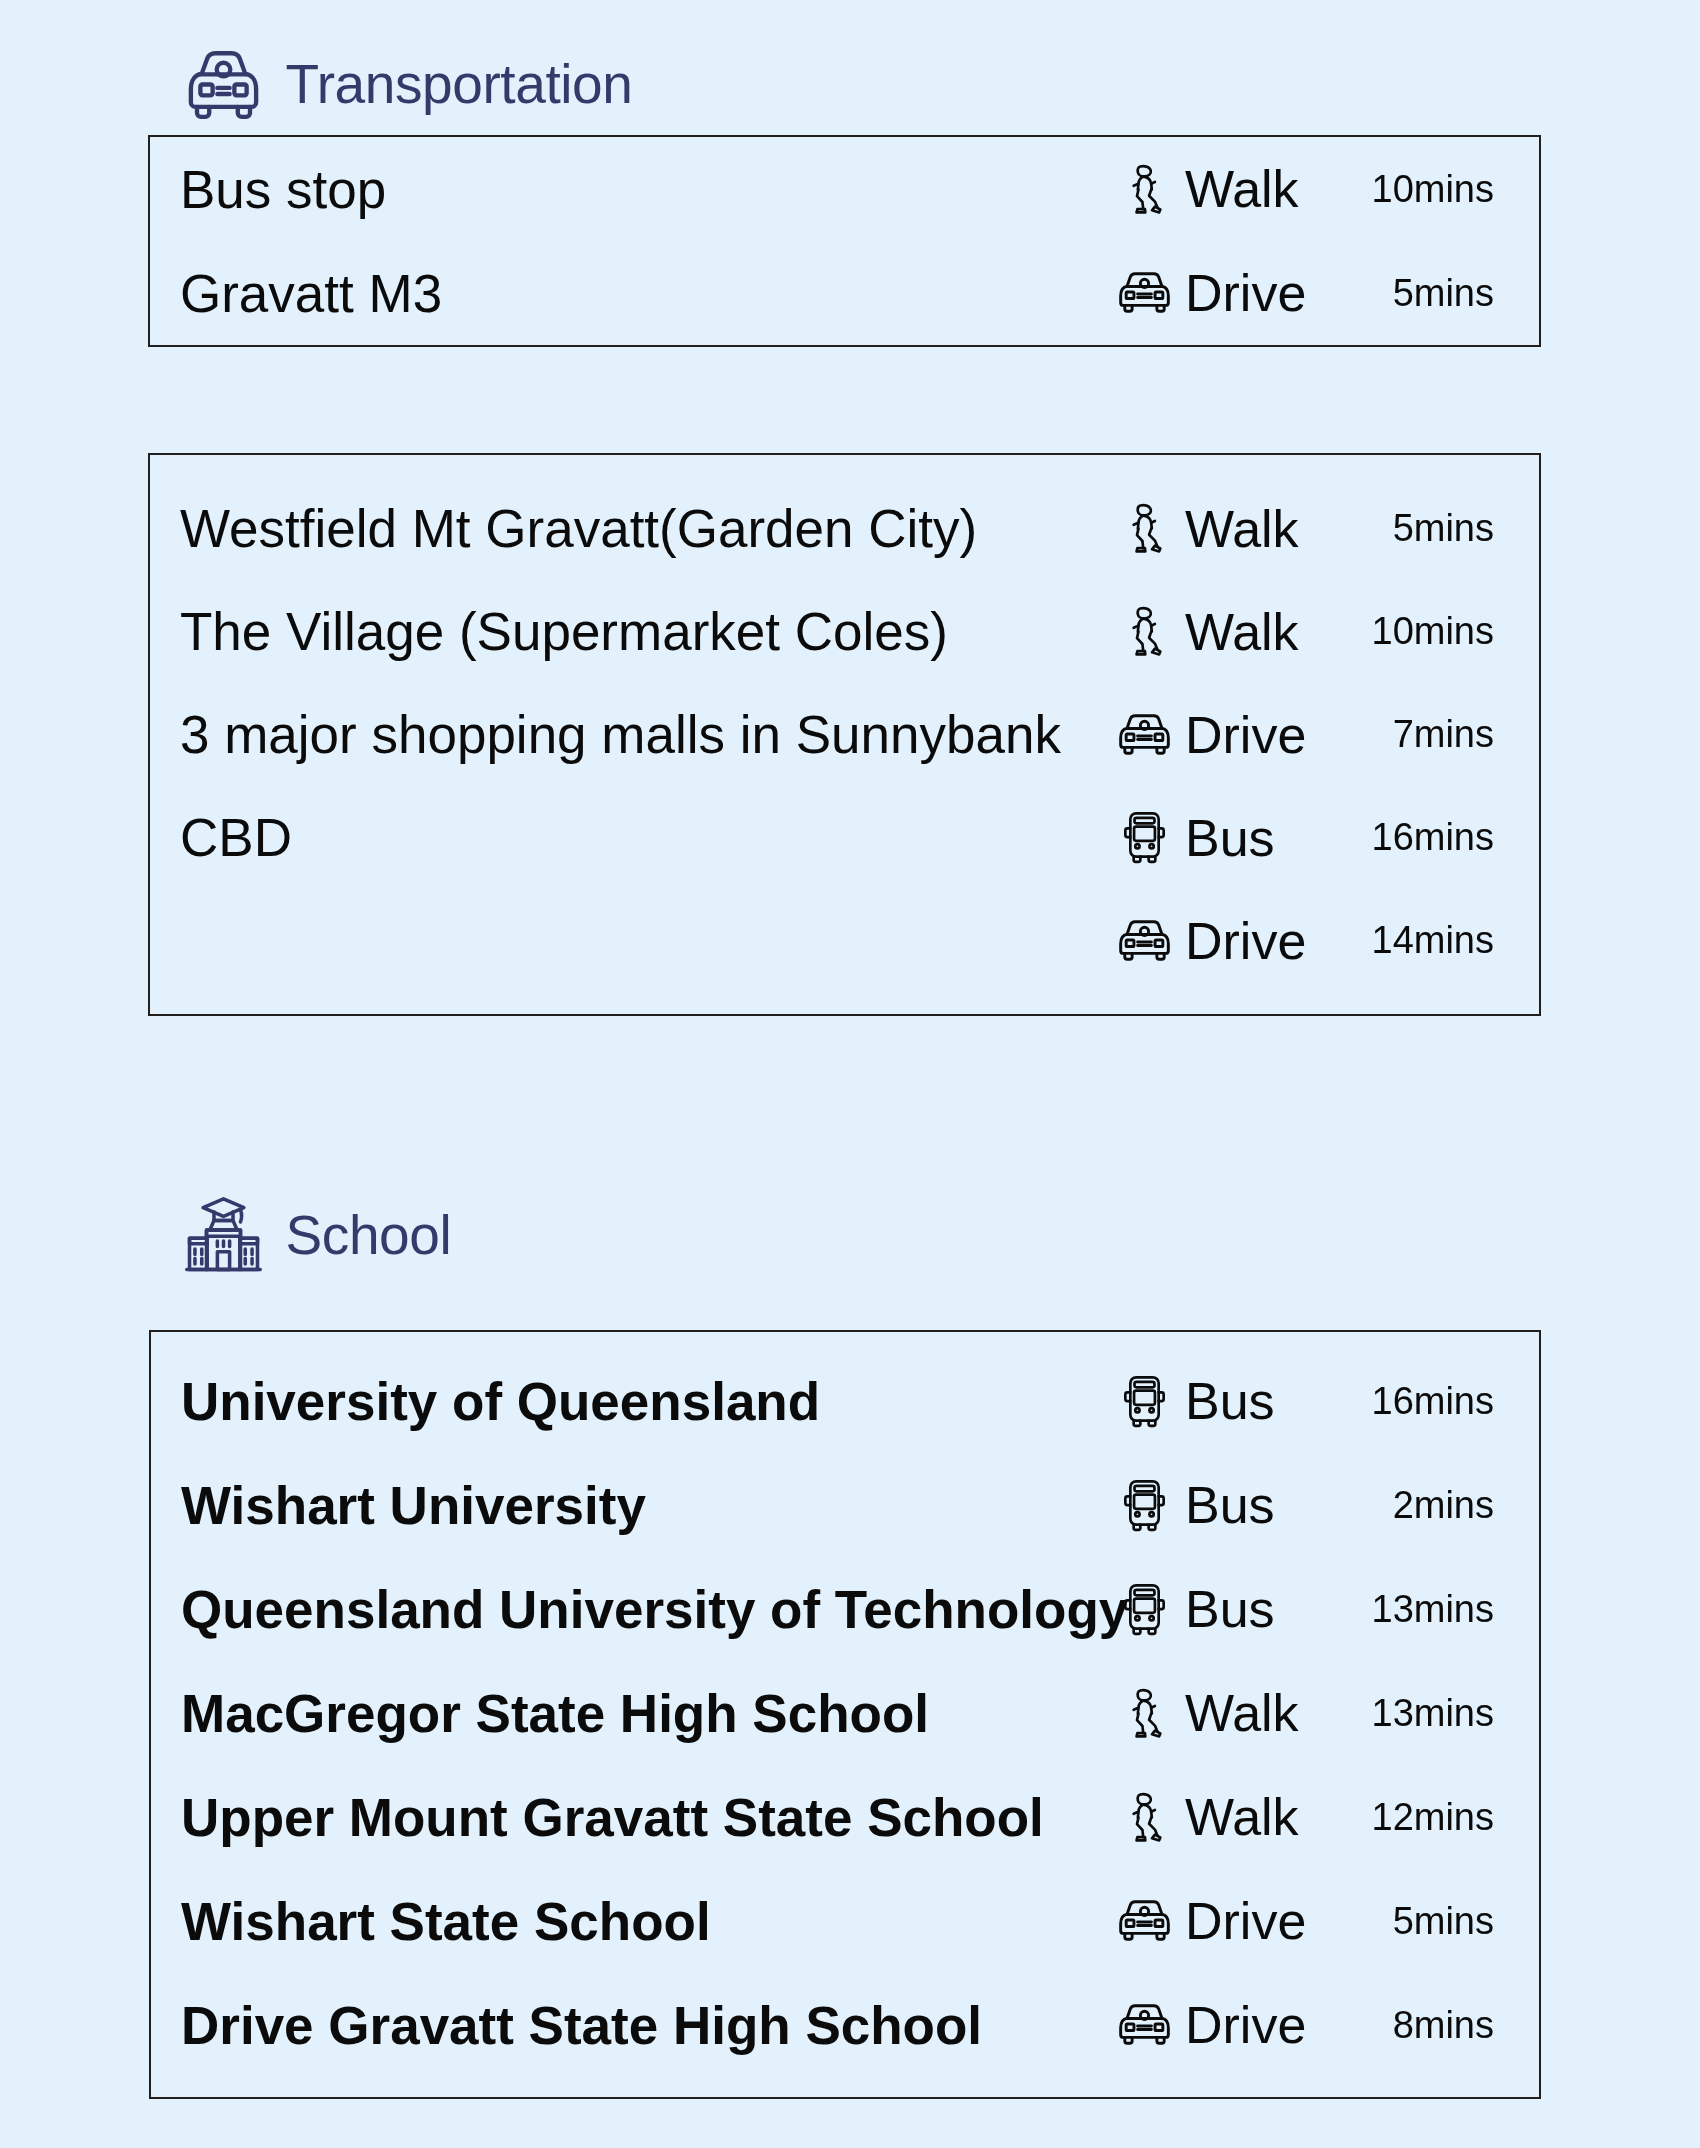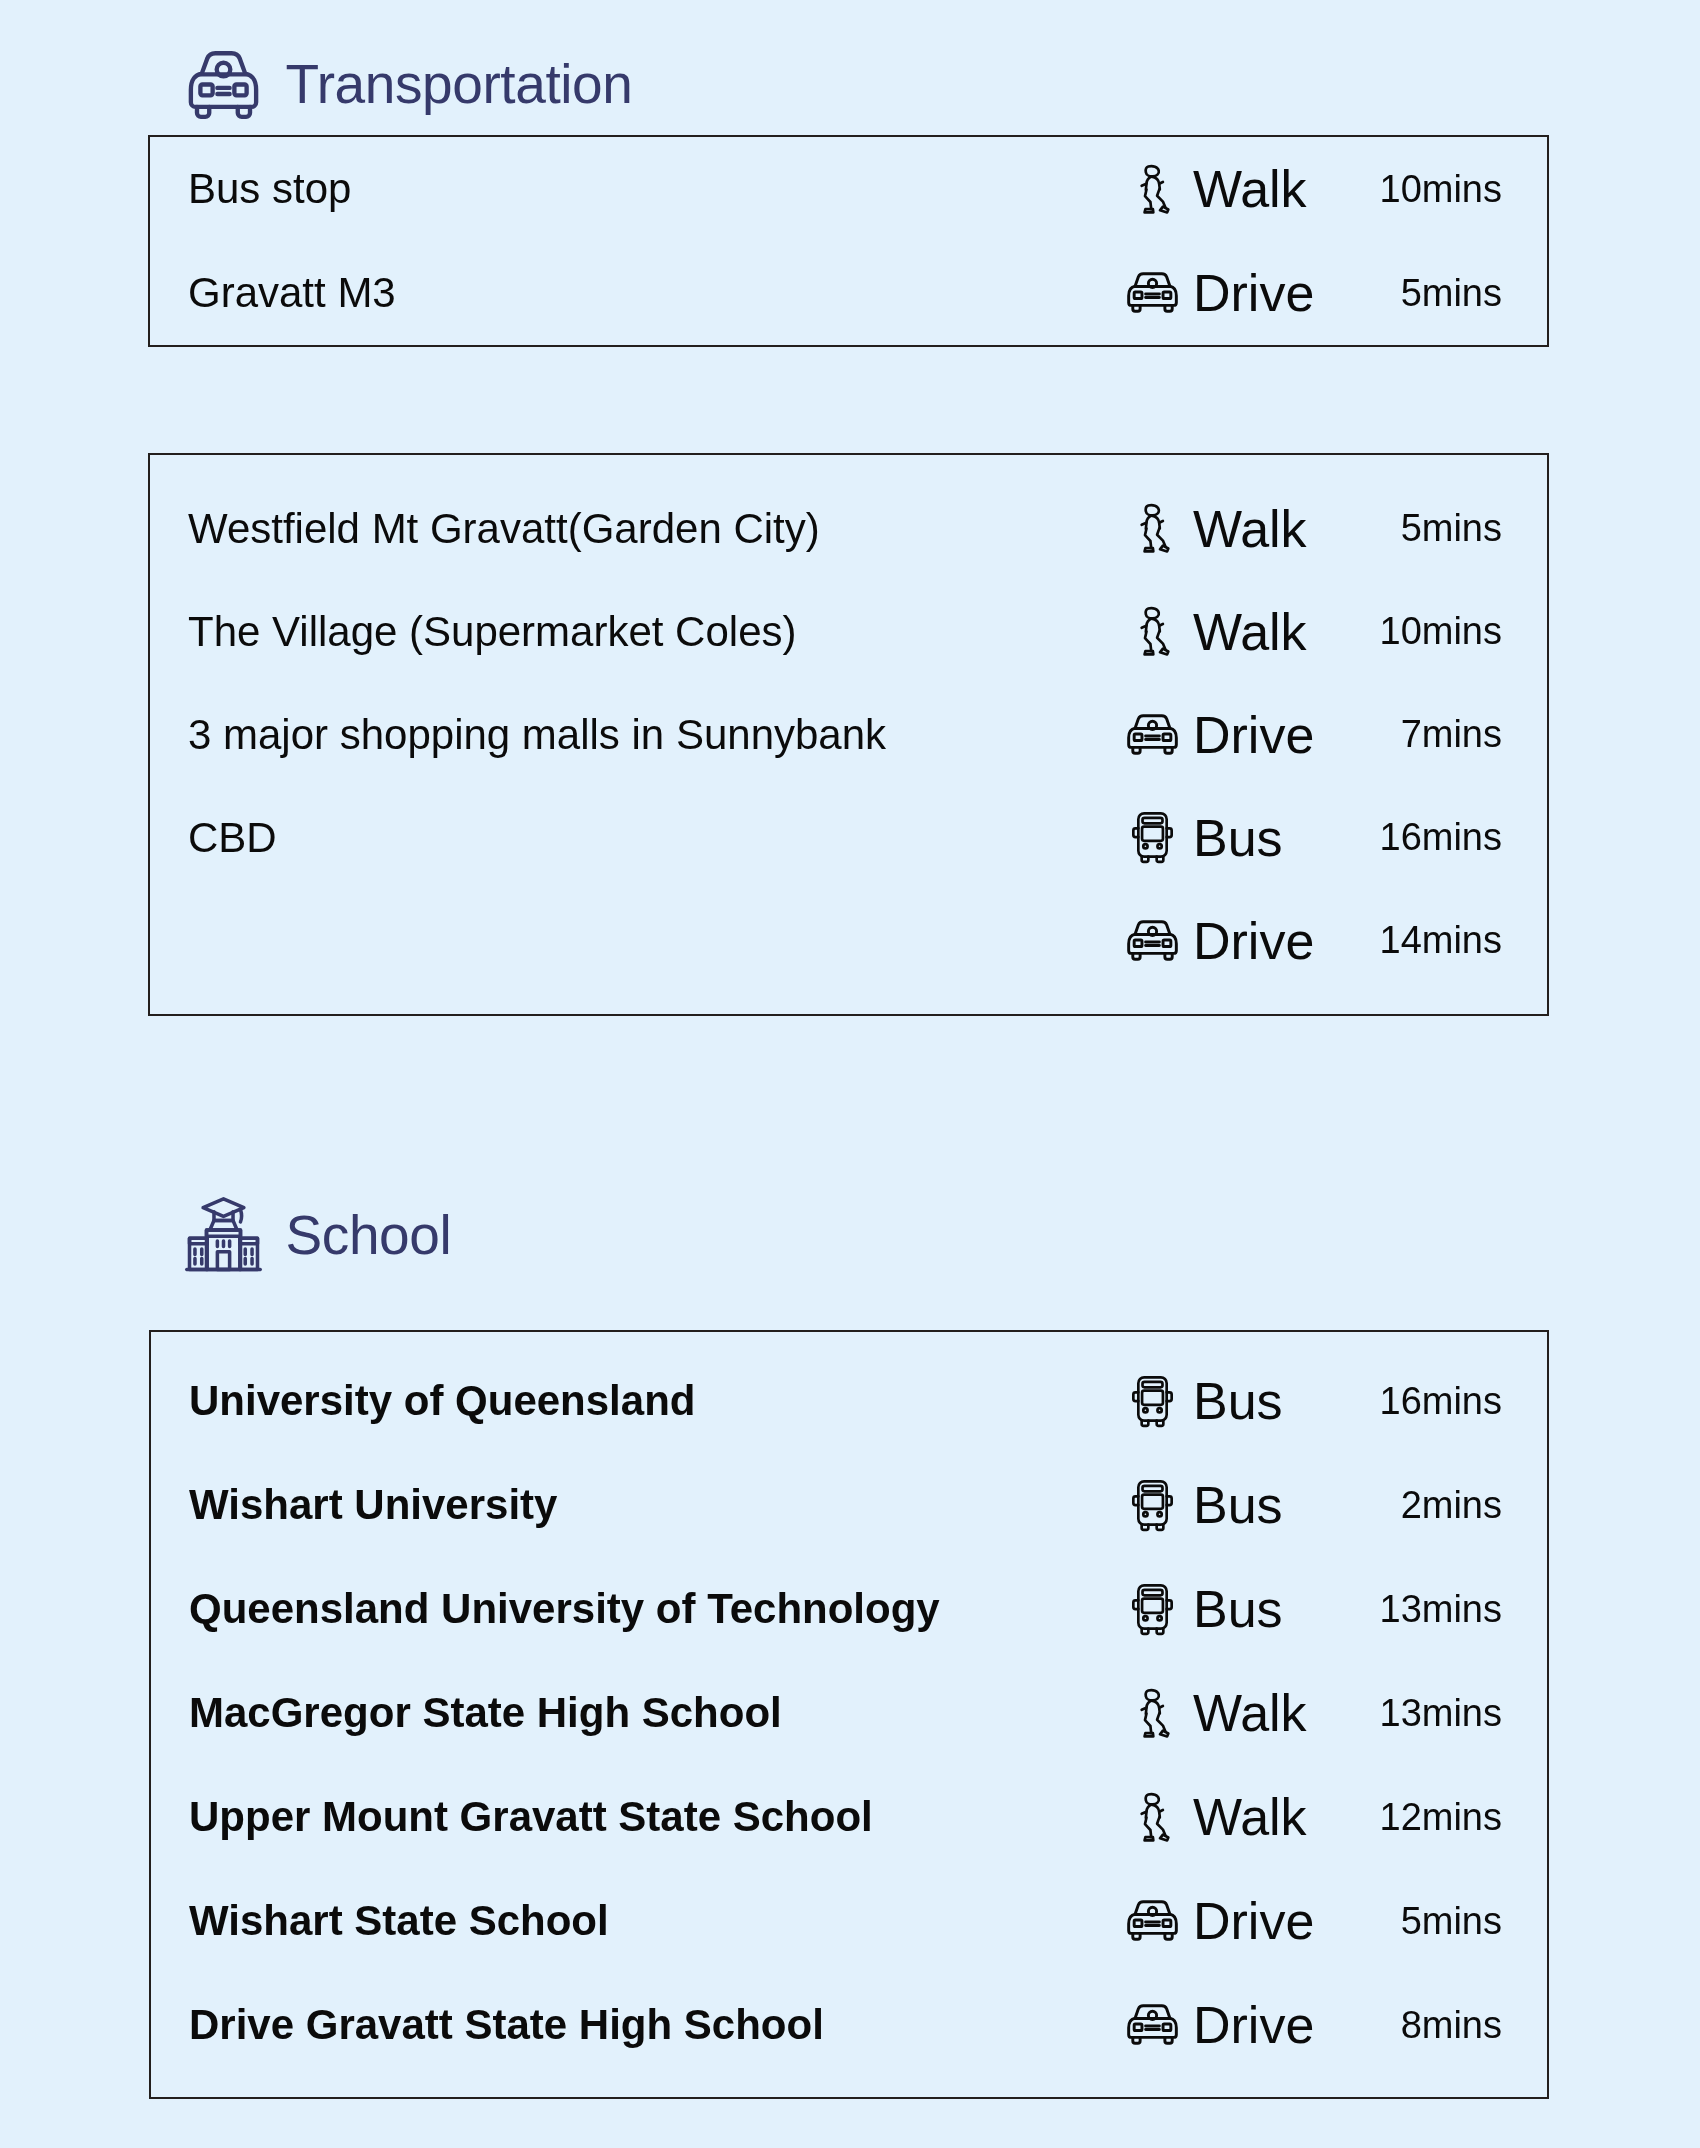--- a/index.html
+++ b/index.html
@@ -18,21 +18,21 @@
     position: relative;
     width: 1701px;
     height: 2148px;
     box-sizing: border-box;
   }
 
   
   .section {
     position: absolute;
     left: 0;
-    right: 8px;
+    right: 16px;
   }
   .sec-head {
     display: flex;
     align-items: center;
     gap: 18.5px;
     padding-left: 180px;
     height: 101px;
   }
   .sec-icon {
     width: 87px;
@@ -67,24 +67,24 @@
     padding: 0;
     vertical-align: middle;
   }
 
   .c-place { width: auto; }
   .c-icon  { width: 81px; }
   .c-mode  { width: 151px; }
   .c-time  { width: 203px; }
 
   .place {
-    font-size: 42px;
+    font-size: 53px;
     color: #0b0b0b;
     white-space: nowrap;
-    padding-left: 38px;
+    padding-left: 30px;
   }
   .place.bold { font-weight: 700; }
 
   .mode {
     font-size: 52px;
     color: #0b0b0b;
     text-align: left;
     white-space: nowrap;
   }
   .time {

